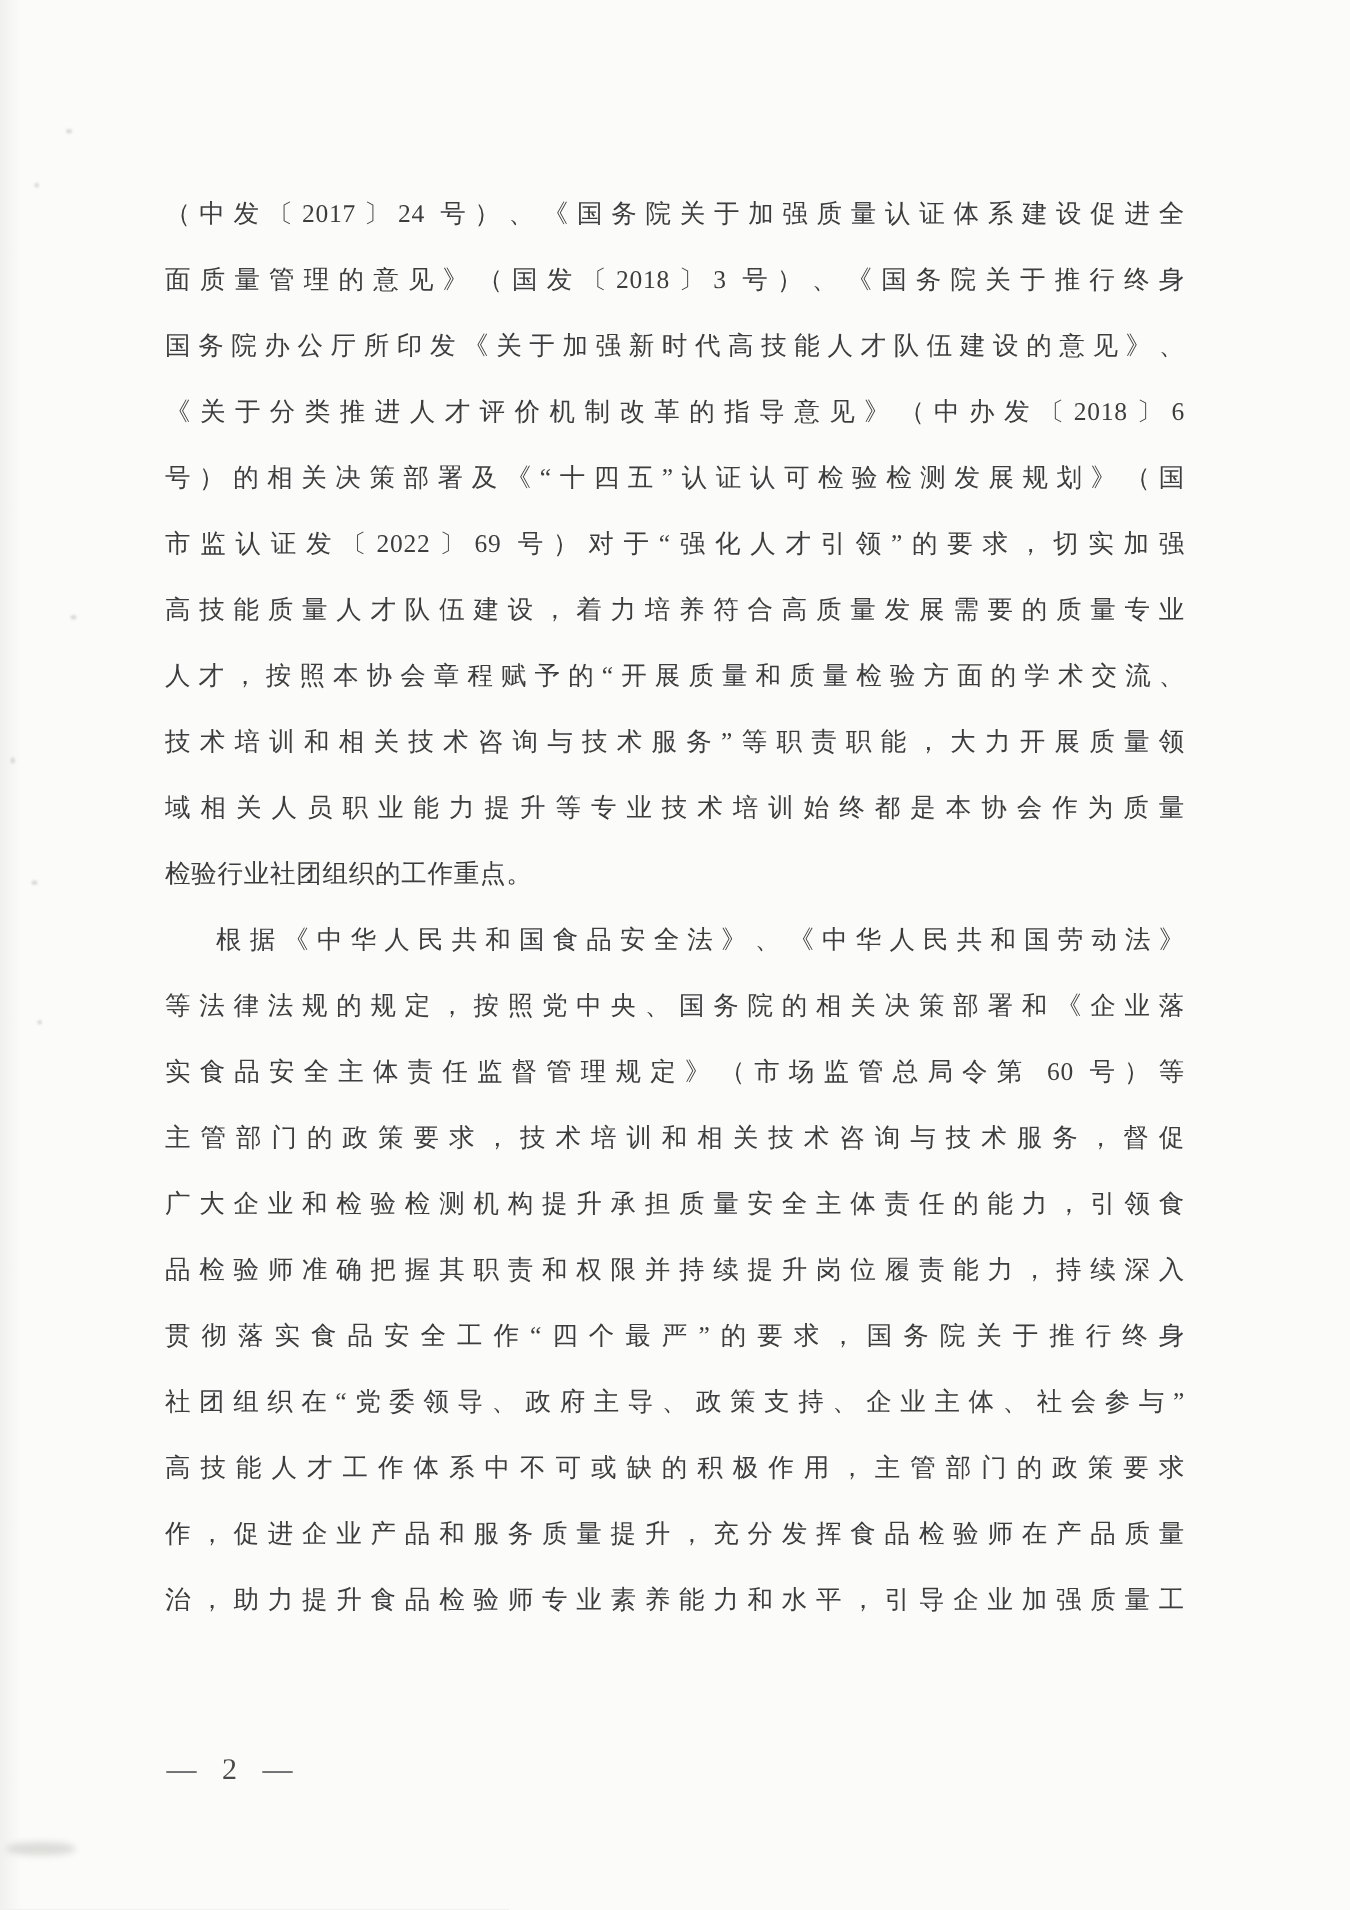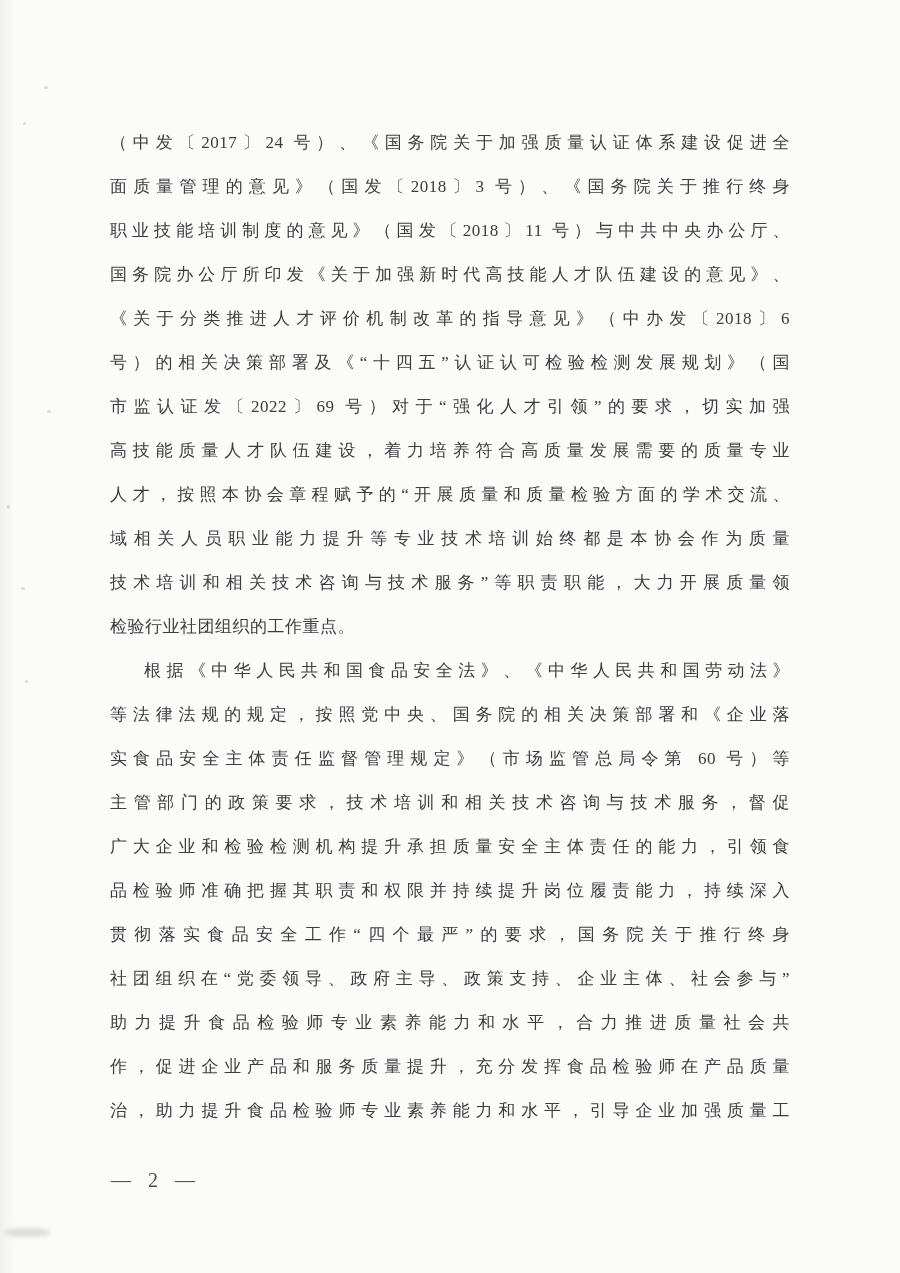--- a/index.html
+++ b/index.html
@@ -87,39 +87,38 @@
 </style>
 </head>
 <body>
 
 <div class="page">
   <div class="edge-shade"></div>
 
   <div class="text-block">
     <div class="doc-line">（中发〔2017〕24 号）、《国务院关于加强质量认证体系建设促进全</div>
     <div class="doc-line">面质量管理的意见》（国发〔2018〕3 号）、《国务院关于推行终身</div>
-    <div class="doc-line">职业技能培训制度的意见》（国发〔2018〕11 号）与中共中央办公厅、</div>
     <div class="doc-line">国务院办公厅所印发《关于加强新时代高技能人才队伍建设的意见》、</div>
     <div class="doc-line">《关于分类推进人才评价机制改革的指导意见》（中办发〔2018〕6</div>
     <div class="doc-line">号）的相关决策部署及《“十四五”认证认可检验检测发展规划》（国</div>
     <div class="doc-line">市监认证发〔2022〕69 号）对于“强化人才引领”的要求，切实加强</div>
     <div class="doc-line">高技能质量人才队伍建设，着力培养符合高质量发展需要的质量专业</div>
     <div class="doc-line">人才，按照本协会章程赋予的“开展质量和质量检验方面的学术交流、</div>
+    <div class="doc-line">技术培训和相关技术咨询与技术服务”等职责职能，大力开展质量领</div>
     <div class="doc-line">域相关人员职业能力提升等专业技术培训始终都是本协会作为质量</div>
-    <div class="doc-line">技术培训和相关技术咨询与技术服务”等职责职能，大力开展质量领</div>
     <div class="doc-line end">检验行业社团组织的工作重点。</div>
     <div class="doc-line indent">根据《中华人民共和国食品安全法》、《中华人民共和国劳动法》</div>
     <div class="doc-line">等法律法规的规定，按照党中央、国务院的相关决策部署和《企业落</div>
     <div class="doc-line">实食品安全主体责任监督管理规定》（市场监管总局令第 60 号）等</div>
     <div class="doc-line">主管部门的政策要求，技术培训和相关技术咨询与技术服务，督促</div>
     <div class="doc-line">广大企业和检验检测机构提升承担质量安全主体责任的能力，引领食</div>
     <div class="doc-line">品检验师准确把握其职责和权限并持续提升岗位履责能力，持续深入</div>
     <div class="doc-line">贯彻落实食品安全工作“四个最严”的要求，国务院关于推行终身</div>
     <div class="doc-line">社团组织在“党委领导、政府主导、政策支持、企业主体、社会参与”</div>
-    <div class="doc-line">助力提升食品检验师专业素养能力和水平，合力推进质量社会共</div>
+    <div class="doc-line">高技能人才工作体系中不可或缺的积极作用，主管部门的政策要求</div>
     <div class="doc-line">作，促进企业产品和服务质量提升，充分发挥食品检验师在产品质量</div>
     <div class="doc-line">治，助力提升食品检验师专业素养能力和水平，引导企业加强质量工</div>
   </div>
 
   <div class="page-footer">— 2 —</div>
 
   <div class="speck sp1"></div>
   <div class="speck sp2"></div>
   <div class="speck sp3"></div>
   <div class="speck sp4"></div>

